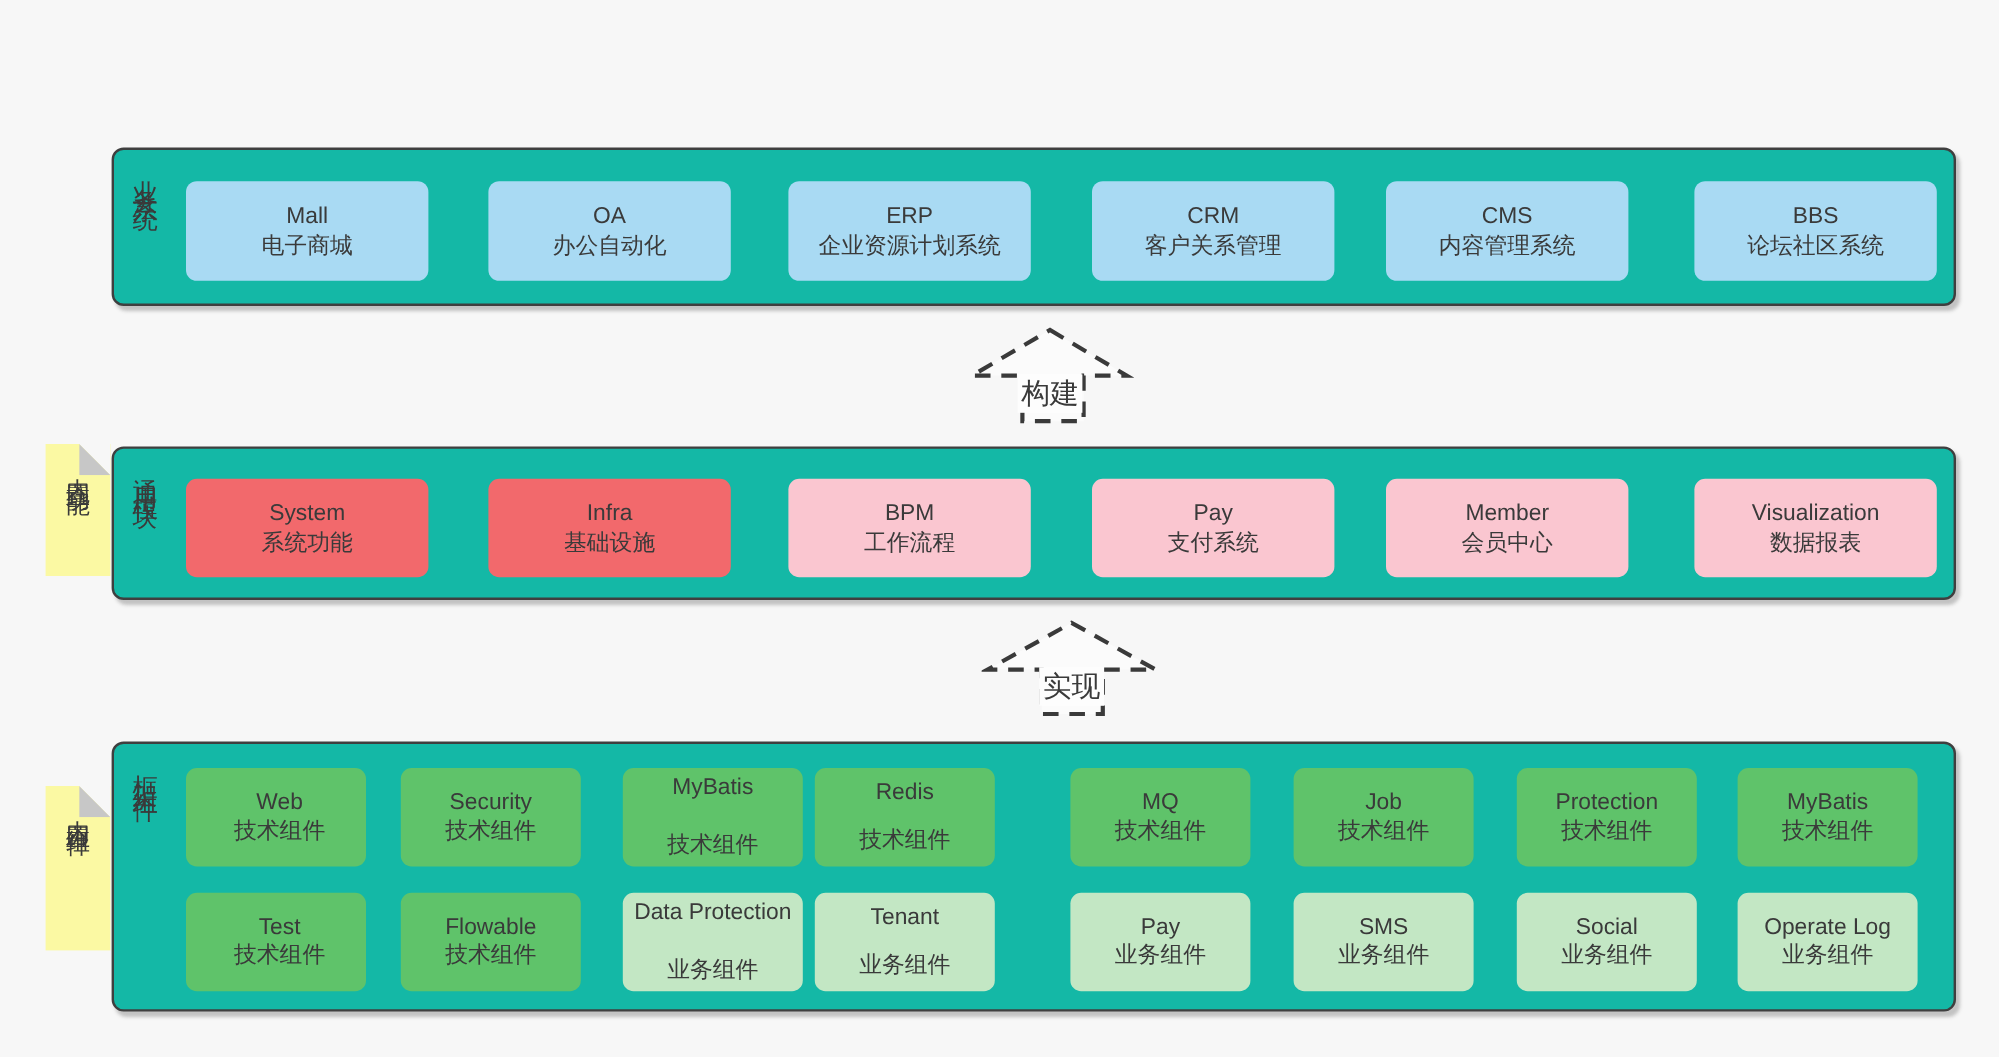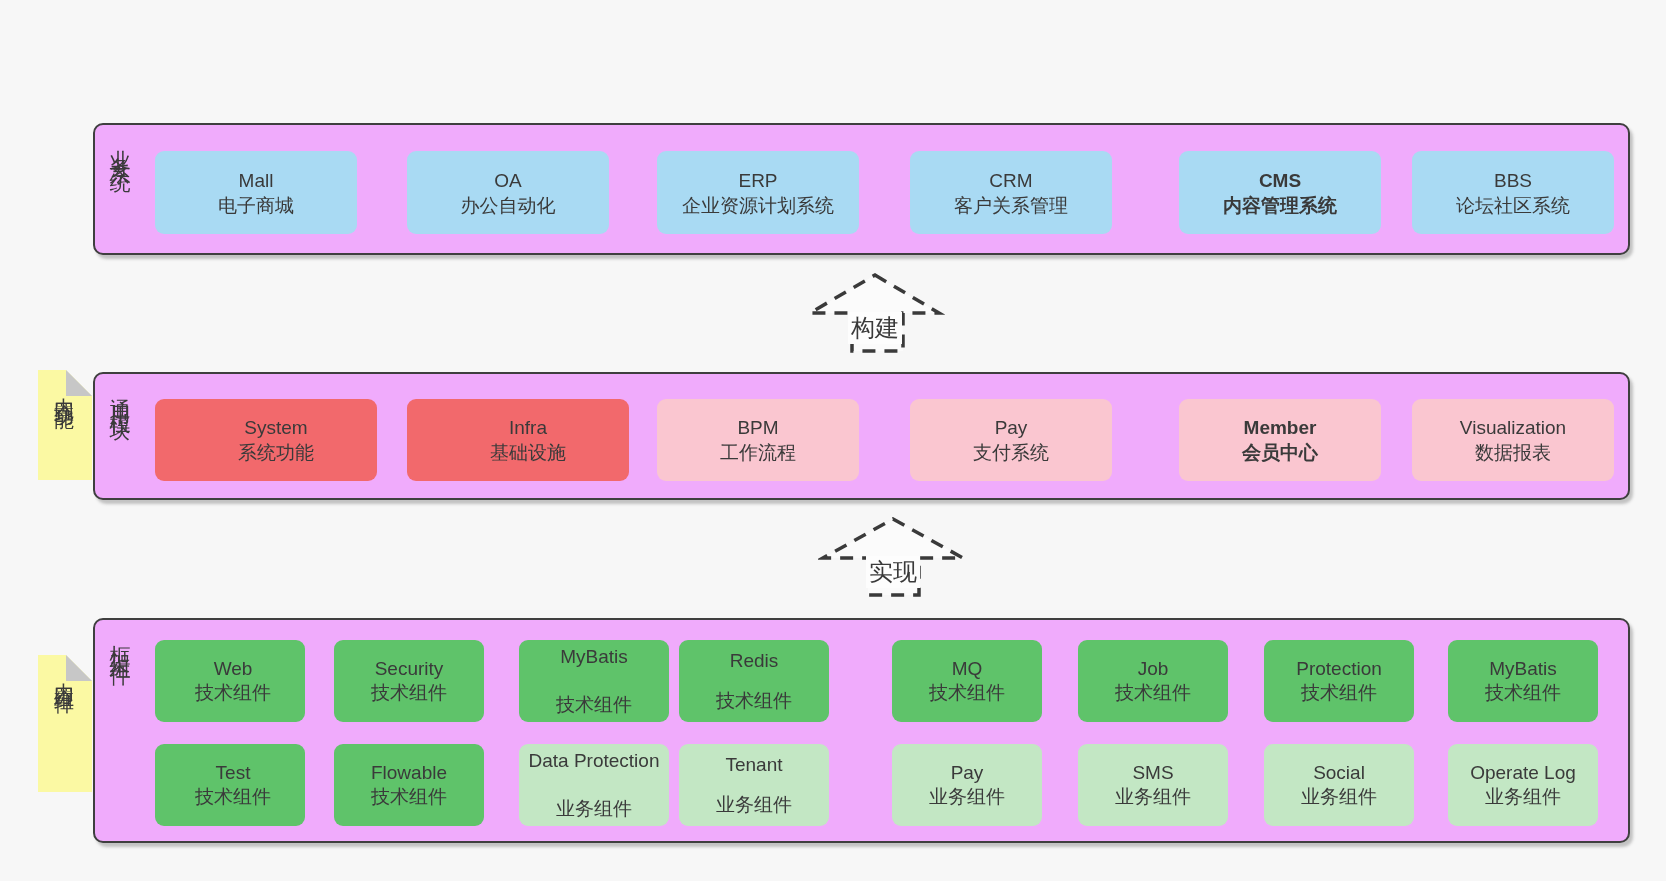--- a/index.html
+++ b/index.html
@@ -3,55 +3,55 @@
 <meta charset="utf-8">
 <style>
   html,body{margin:0;padding:0;background:#f7f7f7;}
   .stage{
     position:relative;width:1666px;height:881px;background:#f7f7f7;overflow:hidden;
     font-family:"Liberation Sans","DejaVu Sans",sans-serif;color:#3a3a3a;
   }
   
   .band{
     position:absolute;left:93px;width:1537px;
-    background:#f0abfc;border:2px solid #3f3f3f;border-radius:10px;
+    background:#14b8a6;border:2px solid #3f3f3f;border-radius:10px;
     box-shadow:3px 4px 3px rgba(130,130,130,.45);
     box-sizing:border-box;
   }
   .band-business{top:123px;height:132px;}
   .band-modules{top:372px;height:128px;}
   .band-components{top:618px;height:225px;}
   .band-label{
     position:absolute;left:12px;top:8px;
     writing-mode:vertical-rl;text-orientation:upright;
     font-size:21px;letter-spacing:7px;line-height:26px;color:#3a3a3a;
   }
   
   .box{
     position:absolute;width:202px;height:83px;border-radius:9px;
     display:flex;flex-direction:column;align-items:center;justify-content:center;
     text-align:center;font-size:19px;line-height:25px;
   }
   .band-business .box{top:26px;}
   .band-modules .box{top:25px;height:82px;}
   .blue{background:#a9daf3;}
-  .red{background:#f2696c;padding-left:20px;}
+  .red{background:#f2696c;}
   .pink{background:#fac6d0;}
   .gbox{
     position:absolute;width:150px;height:82px;border-radius:9px;
     display:flex;flex-direction:column;align-items:center;justify-content:center;
     text-align:center;font-size:19px;line-height:24px;padding:0 8px;box-sizing:border-box;
   }
   .gdark{background:#5fc36a;}
   .glight{background:#c3e7c4;}
   .row1{top:20px;}
   .row2{top:124px;}
   
   .colA1{left:60px;}.colA2{left:312px;}.colA3{left:562px;}
-  .colA4{left:815px;}.colA5{left:1084px;font-weight:bold;}.colA6{left:1317px;}
+  .colA4{left:815px;}.colA5{left:1060px;}.colA6{left:1317px;}
   
   .colB1{left:60px;padding-left:14px;}.colB2{left:239px;}.colB3{left:424px;gap:24px;}.colB4{left:584px;gap:16px;}
   .colB5{left:797px;}.colB6{left:983px;}.colB7{left:1169px;}.colB8{left:1353px;}
   
   .sticky{
     position:absolute;left:38px;width:54px;background:#fbf9a3;
     display:flex;justify-content:center;
   }
   .sticky-modules{top:370px;height:110px;}
   .sticky-components{top:655px;height:137px;}

